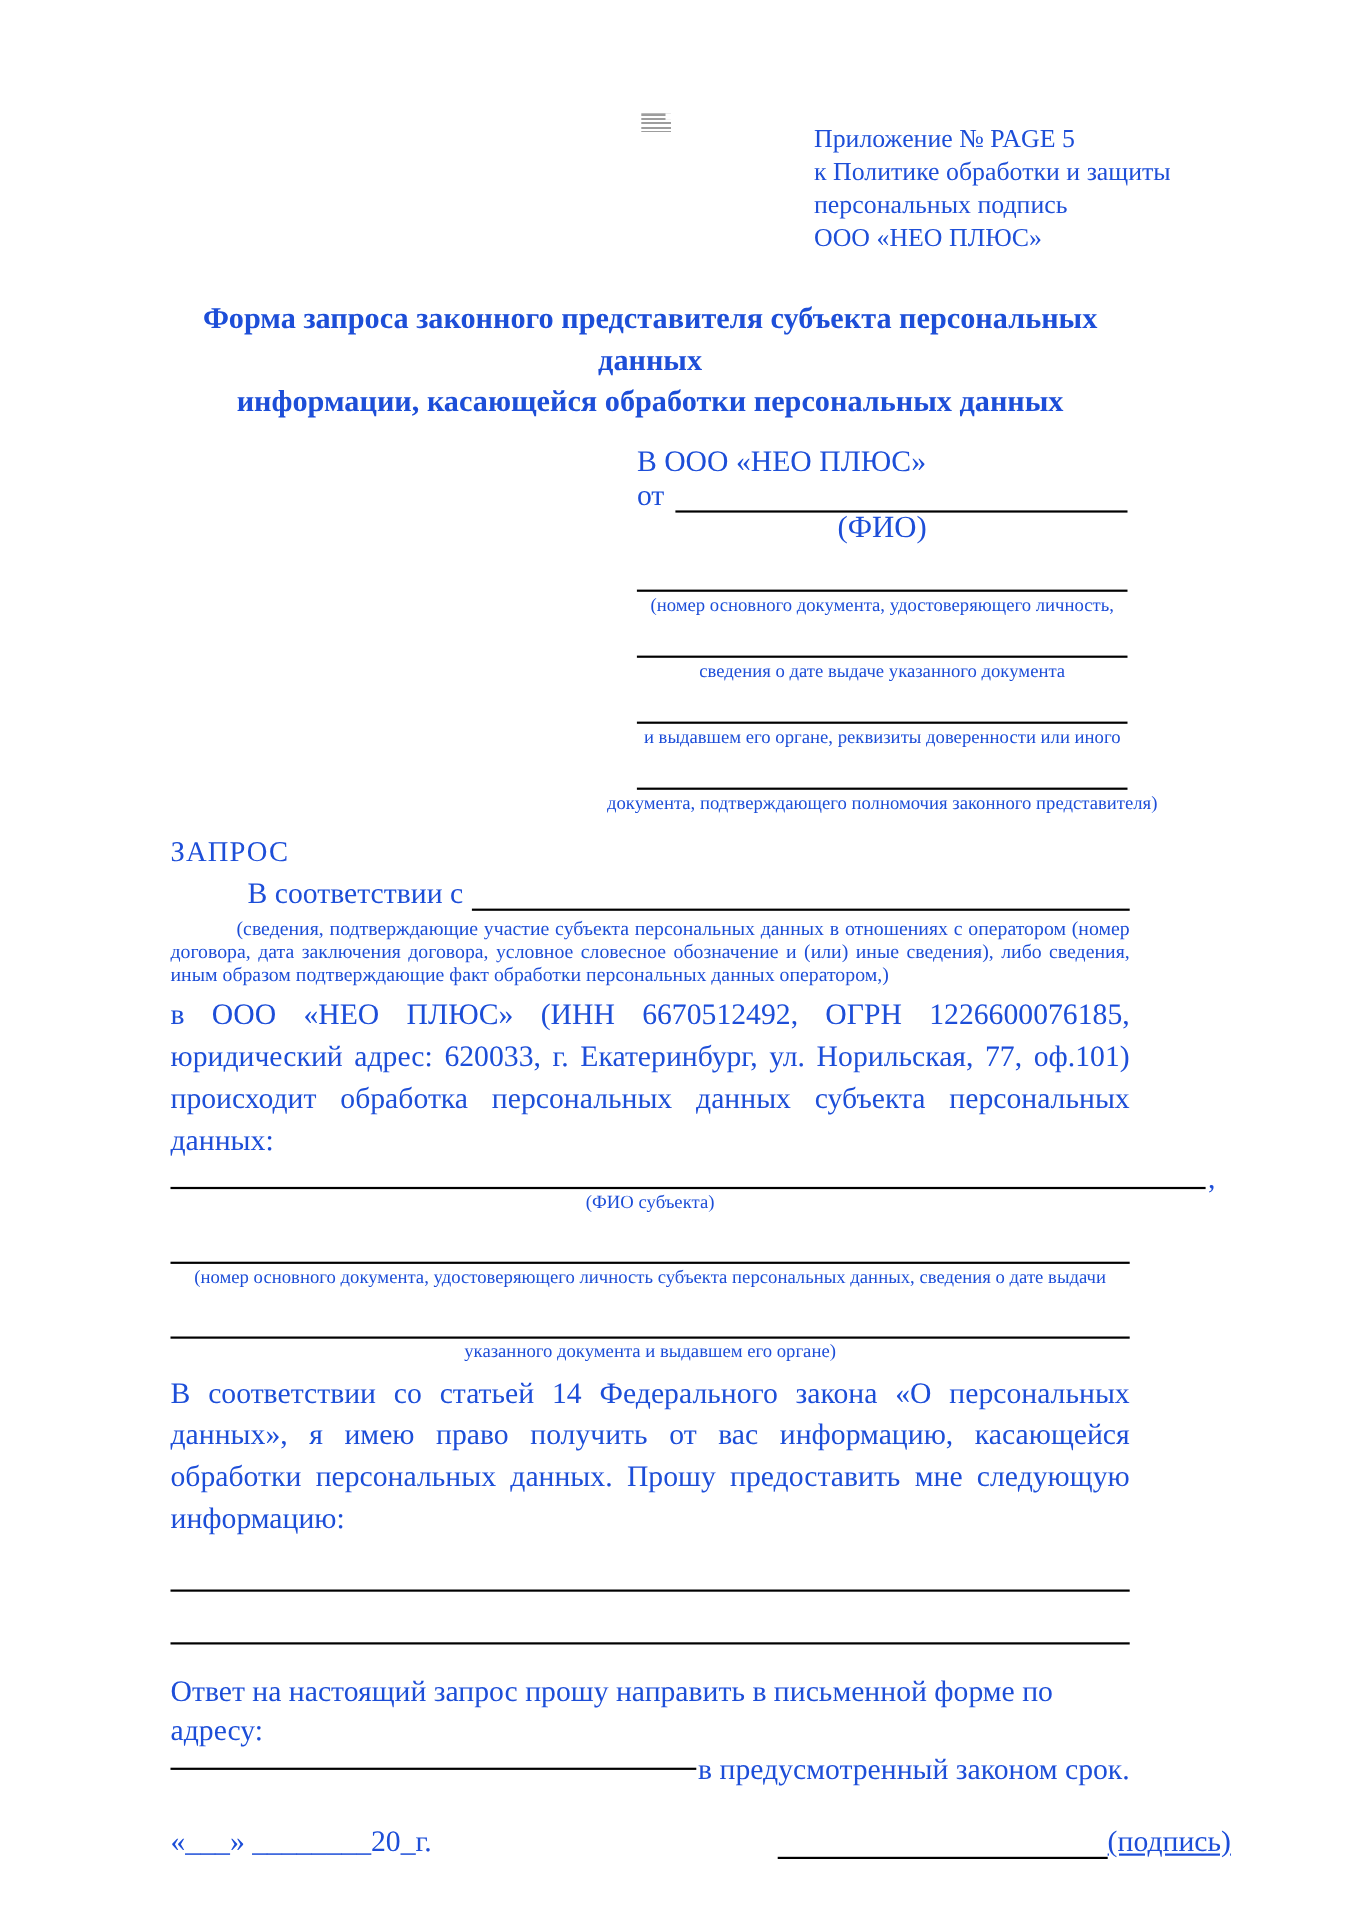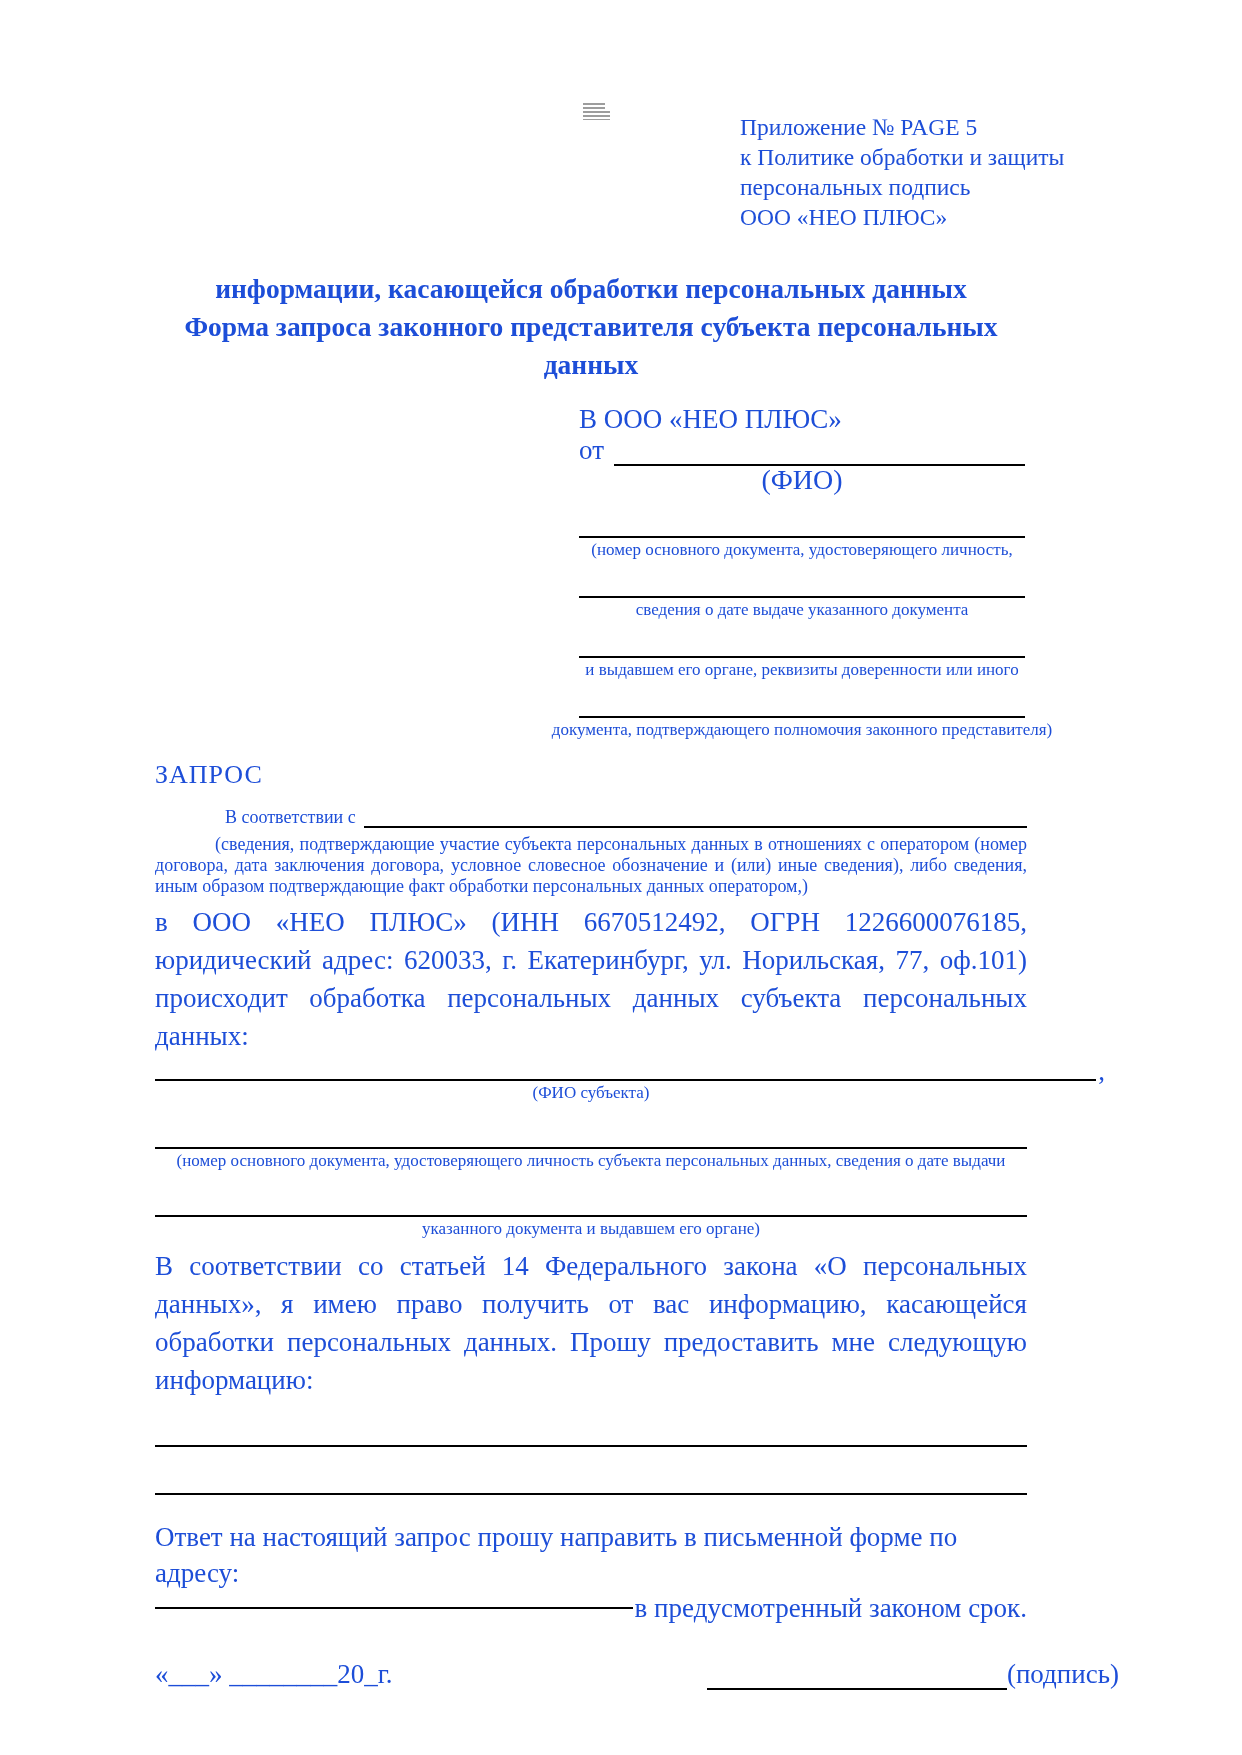--- a/index.html
+++ b/index.html
@@ -36,58 +36,58 @@
   .row { display:flex; align-items:flex-end; }
   .u { border-bottom:2px solid #000; }
   .grow { flex:1 1 auto; }
   .from-row { height:30px; }
   .from-row .lbl { padding-right:10px; }
   .cap { display:flex; justify-content:center; white-space:nowrap; font-size:17px; line-height:24px; }
   .capfio { font-size:28px; line-height:28px; margin-bottom:20px; }
   .ublock { height:22px; }
   .pair { margin-top:12px; }
   .zapros { margin-top:16px; text-align:left; font-size:26px; line-height:34px; letter-spacing:1px; }
-  .intro { margin-top:4px; height:32px; font-size:18px;font-family:Liberation Serif, serif; }
+  .intro { margin-top:4px; height:32px; font-size:27px;font-family:Liberation Serif, serif; }
   .intro .lbl { padding-left:70px; padding-right:8px; white-space:nowrap; }
   .fine {
     margin-top:6px; font-size:18px; line-height:21px;
     text-align:justify; text-indent:60px;
   }
   .para { margin:6px 0 0 0; font-size:27px; line-height:38px; text-align:justify; }
   .subj { height:26px; margin-right:-78px; font-size:27px; }
   .subj .comma { padding-left:2px; line-height:20px; }
   .subjblock { height:28px; margin-top:14px; }
   .blank-line { height:46px; }
   .resp1 { margin-top:24px; font-size:27px; line-height:36px; text-align:left; }
   .resp2 { height:34px; font-size:27px;align-items:center; }
   .resp2 .suffix { padding-left:2px; white-space:nowrap; }
   .footer { margin-top:34px; font-size:27px; justify-content:space-between; margin-right:-92px; }
-  .sig { display:flex; align-items:flex-end; }
+  .sig { display:flex; align-items:flex-end;text-decoration:underline; }
   .sigline { width:300px; height:26px; }
   .date { white-space:nowrap; }
 </style>
 </head>
 <body>
 
 <div class="page">
 
   <div class="marker"></div>
 
   <div class="hdr">
     <div>Приложение №  PAGE 5</div>
     <div>к Политике обработки и защиты</div>
     <div>персональных подпись</div>
     <div>ООО «НЕО ПЛЮС»</div>
   </div>
 
   <div class="content">
 
     <div class="title">
+      <div>Форма запроса законного представителя субъекта персональных данных</div>
       <div>информации, касающейся обработки персональных данных</div>
-      <div>Форма запроса законного представителя субъекта персональных данных</div>
     </div>
 
     <div class="addr">
       <div class="to-line">В ООО «НЕО ПЛЮС»</div>
       <div class="row from-row">
         <span class="lbl">от</span>
         <span class="u grow"></span>
       </div>
       <div class="cap capfio">(ФИО)</div>
 

